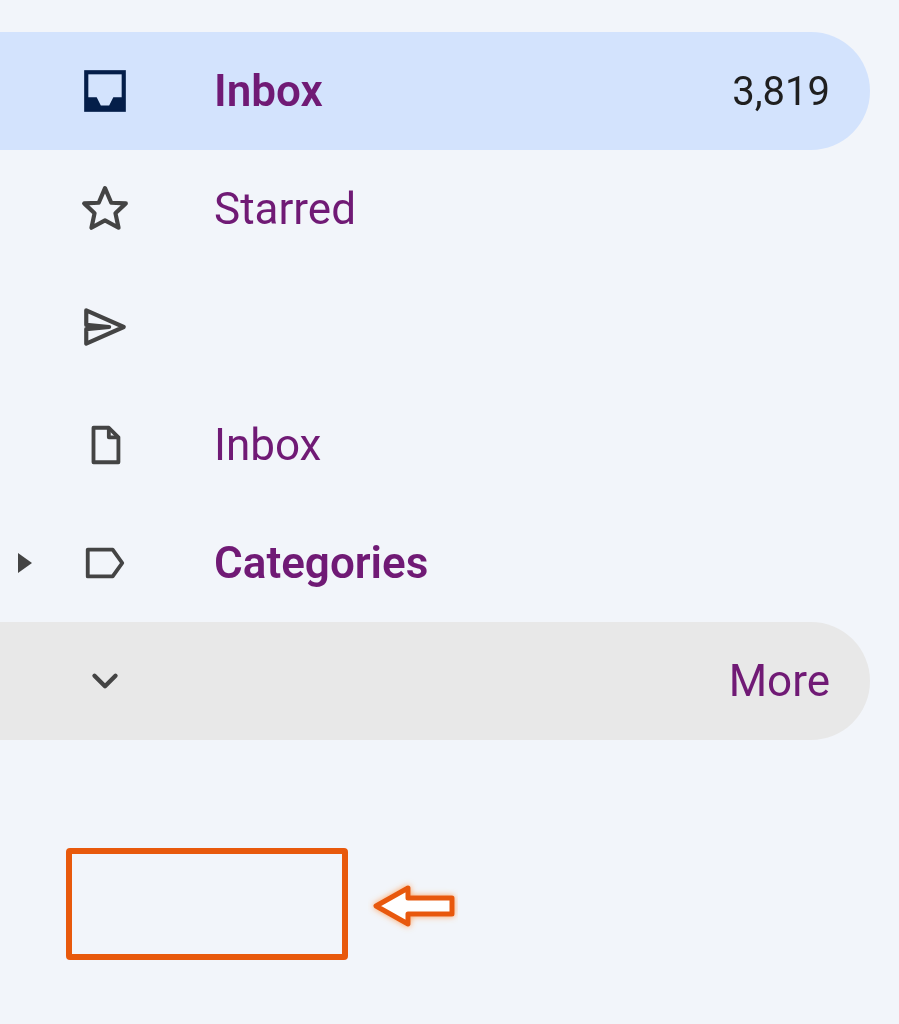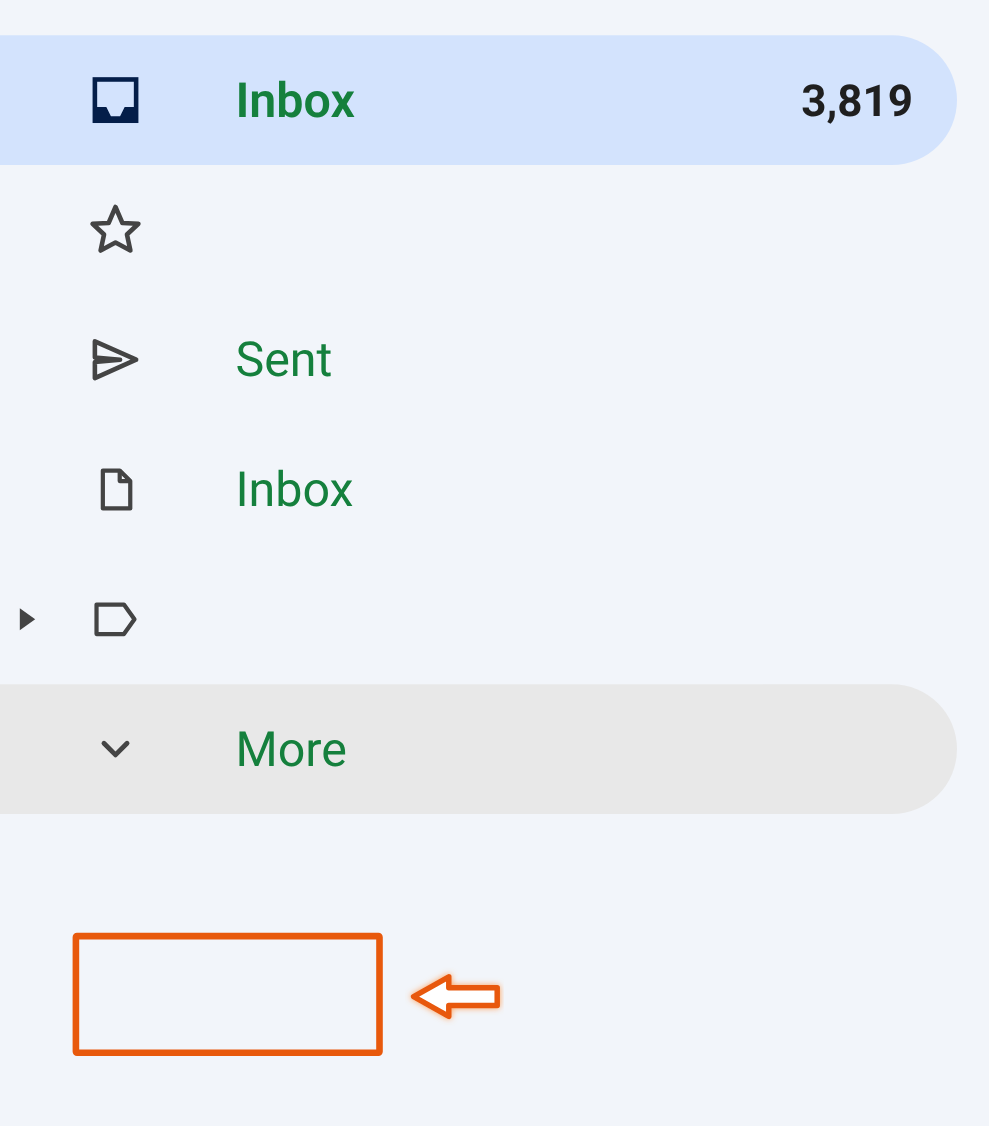--- a/index.html
+++ b/index.html
@@ -22,41 +22,42 @@
     border-top-right-radius: 60px;
     border-bottom-right-radius: 60px;
     cursor: pointer;
     position: relative;
   }
   .nav-item.active {
     background: #d3e3fd;
   }
   .nav-item.hover {
     background: #e8e8e8;
+    text-align: right;
   }
   .icon-slot {
     width: 50px;
     height: 50px;
     display: flex;
     align-items: center;
     justify-content: center;
     flex-shrink: 0;
   }
   .label {
     margin-left: 84px;
     font-size: 44px;
-    color: #15803d;
+    color: #701a75;
     flex-grow: 1;
   }
   .label.bold {
     font-weight: 600;
   }
   .count {
     font-size: 40px;
-    font-weight: 700;
+    font-weight: 400;
     color: #1f1f1f;
   }
   .expand-caret {
     position: absolute;
     left: 18px;
     top: 50%;
     transform: translateY(-50%);
     width: 0; height: 0;
     border-top: 10px solid transparent;
     border-bottom: 10px solid transparent;
@@ -89,50 +90,51 @@
     <span class="label bold">Inbox</span>
     <span class="count">3,819</span>
   </div>
 
   <div class="nav-item">
     <span class="icon-slot">
       <svg width="50" height="50" viewBox="0 0 24 24" fill="none" stroke="#444" stroke-width="2" stroke-linejoin="round">
         <polygon points="12,2 15,9 22,9.3 17,14 18.5,21 12,17.5 5.5,21 7,14 2,9.3 9,9"></polygon>
       </svg>
     </span>
+    <span class="label">Starred</span>
   </div>
 
 
 
   <div class="nav-item">
     <span class="icon-slot">
       <svg width="50" height="50" viewBox="0 0 24 24" fill="none" stroke="#444" stroke-width="2" stroke-linejoin="round">
         <path d="M3 4 L21 12 L3 20 L3 13 L14 12 L3 11 Z"></path>
       </svg>
     </span>
-    <span class="label">Sent</span>
   </div>
 
   <div class="nav-item">
     <span class="icon-slot">
       <svg width="46" height="52" viewBox="0 0 24 24" fill="none" stroke="#444" stroke-width="2" stroke-linejoin="round">
         <path d="M6 3 H14 L19 8 V21 H6 Z"></path>
         <path d="M14 3 V8 H19"></path>
       </svg>
     </span>
     <span class="label">Inbox</span>
   </div>
 
   <div class="nav-item">
     <span class="expand-caret"></span>
     <span class="icon-slot">
       <svg width="52" height="46" viewBox="0 0 24 24" fill="none" stroke="#444" stroke-width="2" stroke-linejoin="round">
         <path d="M3 5 H16 L21 12 L16 19 H3 Z"></path>
       </svg>
     </span>
+    <span class="label bold">Categories</span>
   </div>
 
   <div class="nav-item hover">
     <span class="icon-slot">
       <svg width="42" height="42" viewBox="0 0 24 24" fill="none" stroke="#444" stroke-width="2.5" stroke-linecap="round" stroke-linejoin="round">
         <polyline points="6 9 12 15 18 9"></polyline>
       </svg>
     </span>
     <span class="label">More</span>
   </div>

